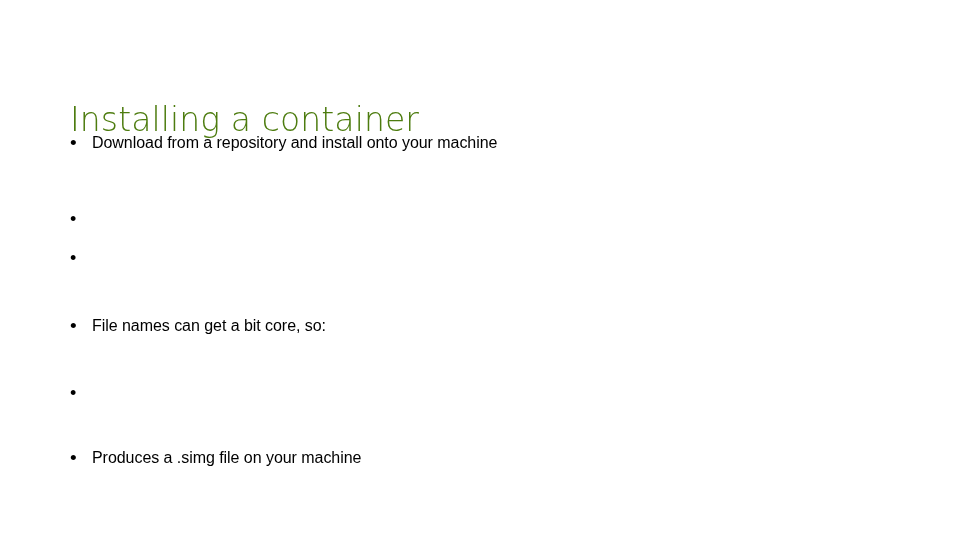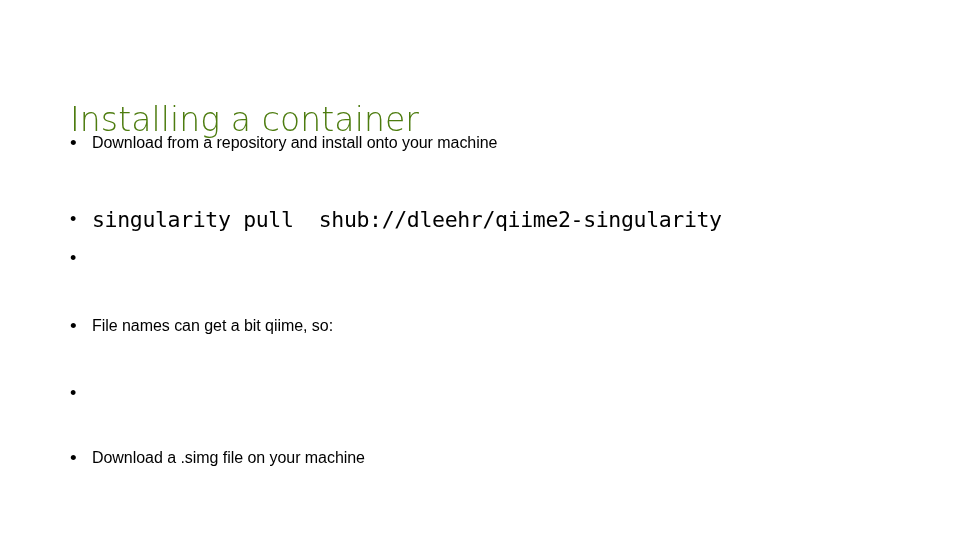--- a/index.html
+++ b/index.html
@@ -118,41 +118,40 @@
 
     <div class="bullet-row row-prose">
       <span class="bullet-mark">•</span>
       <span class="bullet-text">Download from a repository and install onto your machine</span>
     </div>
 
     <div class="gap-lg"></div>
 
     <div class="bullet-row row-code">
       <span class="bullet-mark">•</span>
-      <span class="bullet-text">singularity pull  shub://dleehr/qiime2-singularity</span>
     </div>
 
     <div class="bullet-row row-code">
       <span class="bullet-mark">•</span>
     </div>
 
     <div class="gap-md"></div>
 
     <div class="bullet-row row-prose">
       <span class="bullet-mark">•</span>
-      <span class="bullet-text">File names can get a bit qiime, so:</span>
+      <span class="bullet-text">File names can get a bit core, so:</span>
     </div>
 
     <div class="gap-md"></div>
 
     <div class="bullet-row row-code">
       <span class="bullet-mark">•</span>
     </div>
 
     <div class="gap-sm"></div>
 
     <div class="bullet-row row-prose">
       <span class="bullet-mark">•</span>
-      <span class="bullet-text">Download a .simg file on your machine</span>
+      <span class="bullet-text">Produces a .simg file on your machine</span>
     </div>
 
   </div>
 </div>
 
 </body></html>

